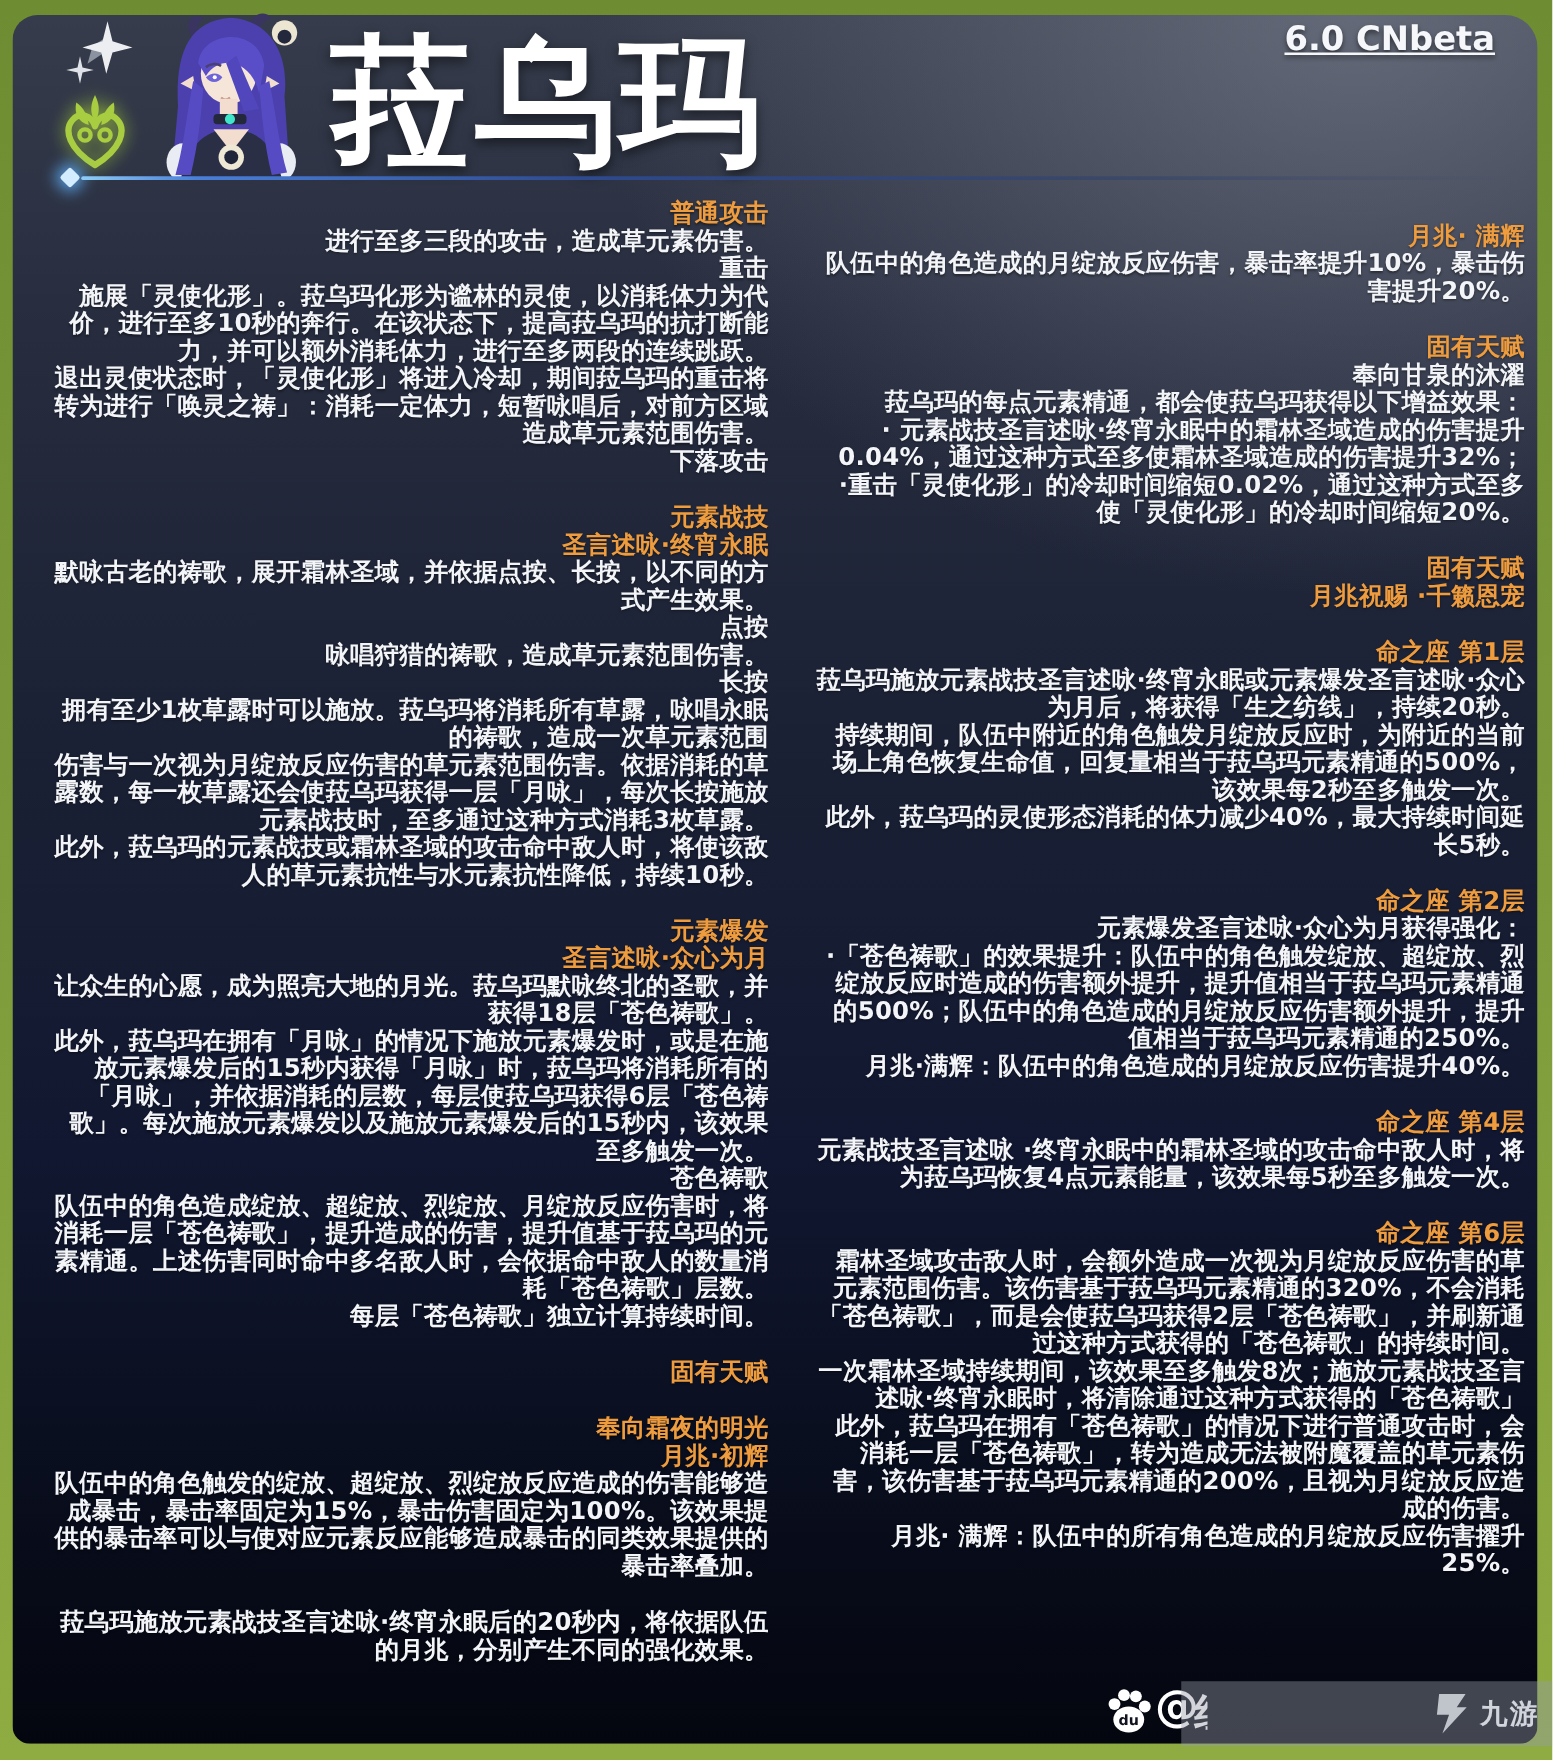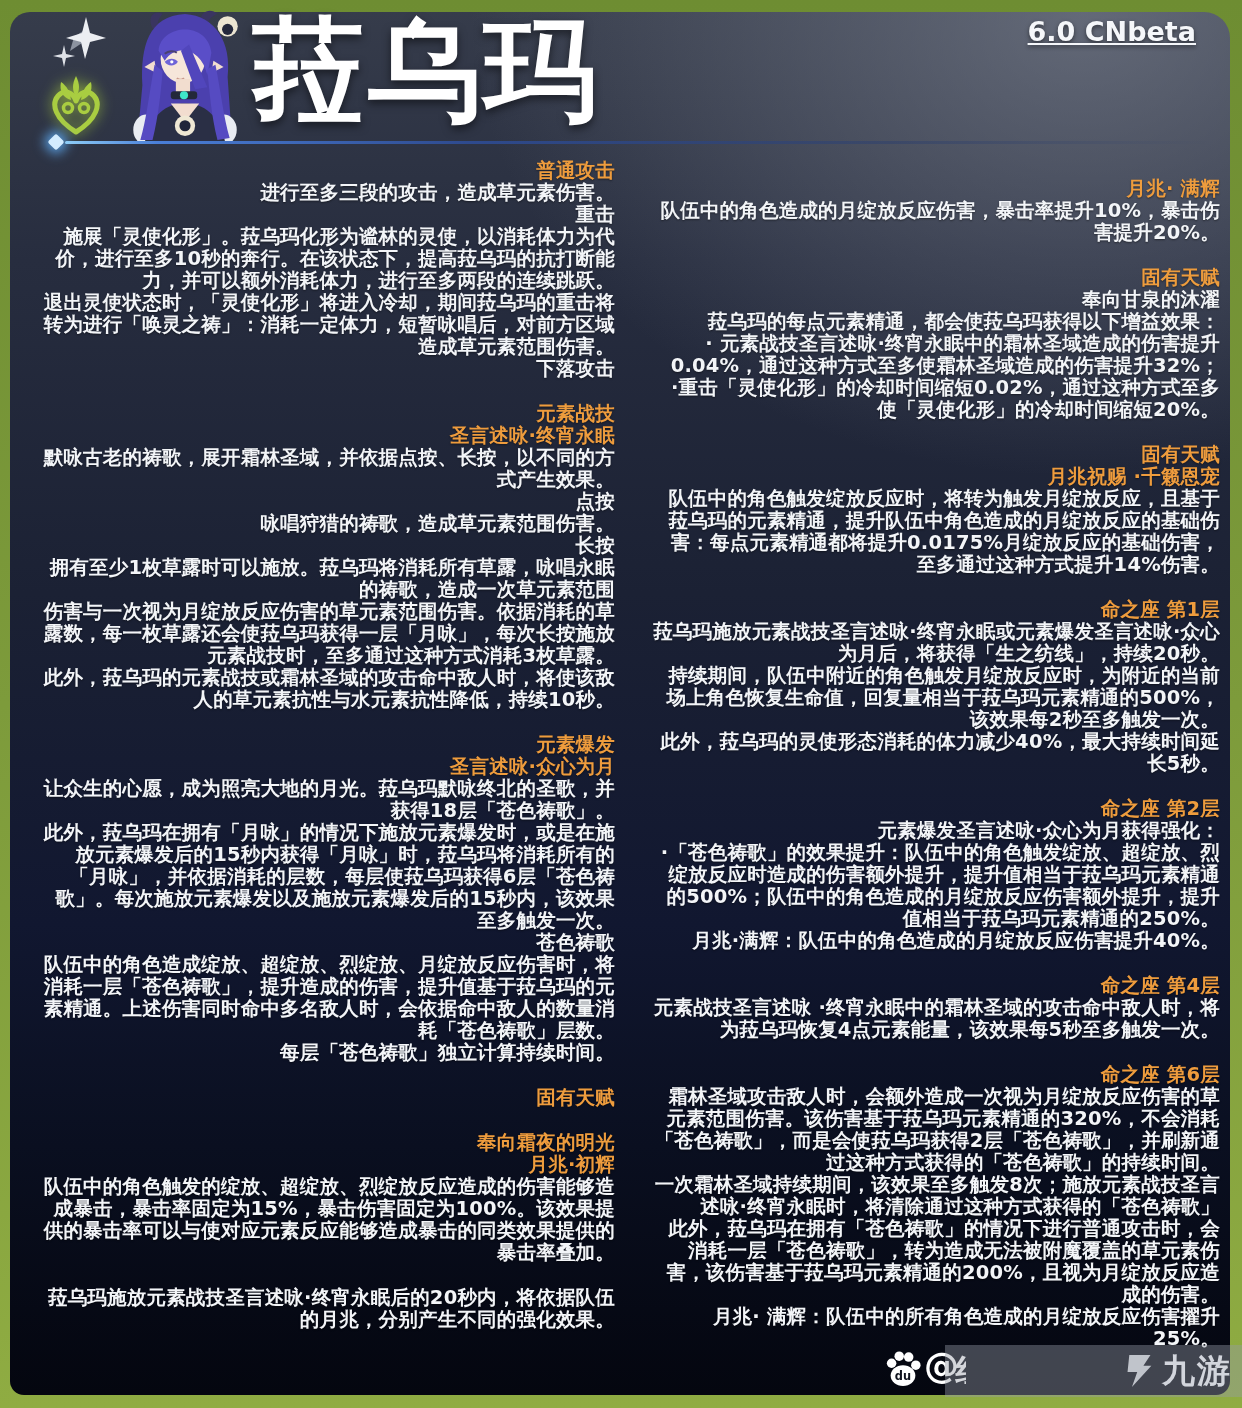--- a/index.html
+++ b/index.html
@@ -5,21 +5,21 @@
   html,body{margin:0;padding:0;}
   body{width:1242px;height:1408px;font-family:"DejaVu Sans","Liberation Sans",sans-serif;}
   .page{position:relative;width:1242px;height:1408px;overflow:hidden;
         background:linear-gradient(180deg,#6e8d32 0%,#7d9b3b 50%,#8fac42 100%);}
   .card{position:absolute;left:10px;top:12px;right:12px;bottom:13px;
         border-radius:20px 26px 14px 14px;overflow:hidden;
         background:
           radial-gradient(120% 80% at 88% 0%, rgba(130,136,150,.60), rgba(130,136,150,0) 42%),
           linear-gradient(180deg,#363c4b 0%,#272d3f 18%,#1b2134 42%,#111730 66%,#0a0f20 82%,#04060f 100%);}
   
-  .title{position:absolute;left:252px;top:8px;margin:0;font-size:112px;line-height:1.12;
+  .title{position:absolute;left:252px;top:8px;margin:12px;font-size:112px;line-height:1.12;
          font-weight:900;color:#ffffff;letter-spacing:4px;text-shadow:0 4px 9px rgba(0,0,0,.5);}
   .version{position:absolute;top:16px;right:46px;font-size:27px;font-weight:700;color:#f5f7fa;
            text-shadow:0 2px 4px rgba(0,0,0,.5);text-decoration:underline;}
   .icon-abs{position:absolute;}
   .divider{position:absolute;left:50px;right:28px;top:140px;height:6px;}
   .divider .line{position:absolute;left:15px;right:0;top:1px;height:3px;border-radius:2px;
       background:linear-gradient(90deg,#8ecdf7 0%,#4a7fd8 8%,#2e4a8e 35%,rgba(40,60,110,.45) 72%,rgba(40,60,110,0) 100%);}
   .divider .diamond{position:absolute;left:0;top:-4px;width:12px;height:12px;border-radius:2px;
       transform:rotate(45deg);background:#d3ecff;box-shadow:0 0 12px 4px rgba(96,176,250,.85);}
   
@@ -32,21 +32,21 @@
   .h{color:#ee9c3d;}
   .b{color:#f3f5f8;}
   
   .paw{position:absolute;left:884px;top:1348px;width:38px;height:40px;}
   .credit-at{position:absolute;left:924px;top:1346px;font-size:35px;font-weight:700;color:#ffffff;}
   .credit-partial{position:absolute;left:955px;top:1350px;width:11px;height:40px;overflow:hidden;
                   font-size:31px;font-weight:700;color:#ffffff;white-space:nowrap;}
   .wm{position:absolute;left:945px;top:1345px;width:297px;height:52px;
       background:rgba(150,156,168,.42);display:flex;align-items:center;justify-content:flex-end;
       gap:8px;padding-right:10px;box-sizing:border-box;}
-  .wm-text{font-size:33px;font-weight:800;color:rgba(230,233,240,.88);letter-spacing:2px;}
+  .wm-text{font-size:22px;font-weight:800;color:rgba(230,233,240,.88);letter-spacing:2px;}
 </style>
 </head>
 <body>
 
 <div class="page">
   <div class="card"></div>
 
   <div class="icon-abs" style="left:52px;top:16px;">
     <svg width="56" height="54" viewBox="0 0 56 52">
       <path d="M22 20 L34 12 L30 26 L18 34 Z" fill="#8c93a0"></path>
@@ -162,21 +162,20 @@
         <p class="h">固有天赋</p>
         <p class="b">奉向甘泉的沐濯</p>
         <p class="b">菈乌玛的每点元素精通，都会使菈乌玛获得以下增益效果：</p>
         <p class="b">· 元素战技圣言述咏·终宵永眠中的霜林圣域造成的伤害提升0.04%，通过这种方式至多使霜林圣域造成的伤害提升32%；</p>
         <p class="b">·重击「灵使化形」的冷却时间缩短0.02%，通过这种方式至多使「灵使化形」的冷却时间缩短20%。</p>
       </section>
 
       <section class="sec">
         <p class="h">固有天赋</p>
         <p class="h">月兆祝赐 ·千籁恩宠</p>
-        <p class="b">队伍中的角色触发绽放反应时，将转为触发月绽放反应，且基于菈乌玛的元素精通，提升队伍中角色造成的月绽放反应的基础伤害：每点元素精通都将提升0.0175%月绽放反应的基础伤害，至多通过这种方式提升14%伤害。</p>
       </section>
 
       <section class="sec">
         <p class="h">命之座 第1层</p>
         <p class="b">菈乌玛施放元素战技圣言述咏·终宵永眠或元素爆发圣言述咏·众心为月后，将获得「生之纺线」，持续20秒。</p>
         <p class="b">持续期间，队伍中附近的角色触发月绽放反应时，为附近的当前场上角色恢复生命值，回复量相当于菈乌玛元素精通的500%，该效果每2秒至多触发一次。</p>
         <p class="b">此外，菈乌玛的灵使形态消耗的体力减少40%，最大持续时间延长5秒。</p>
       </section>
 
       <section class="sec">

